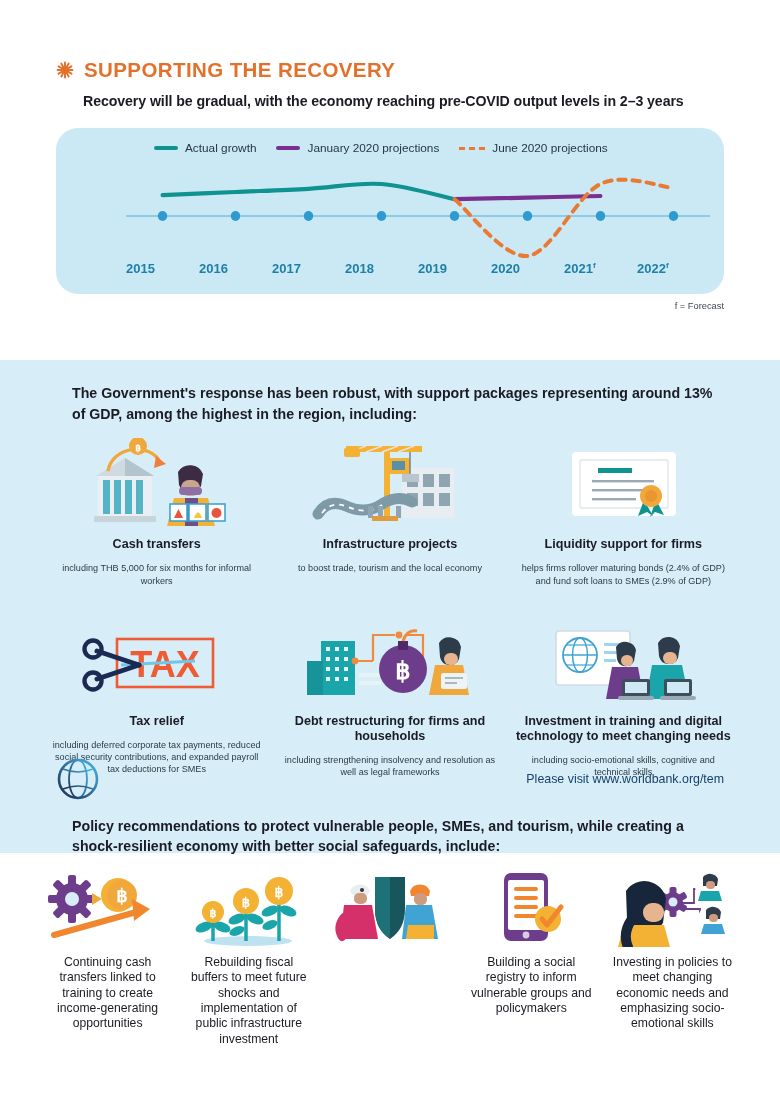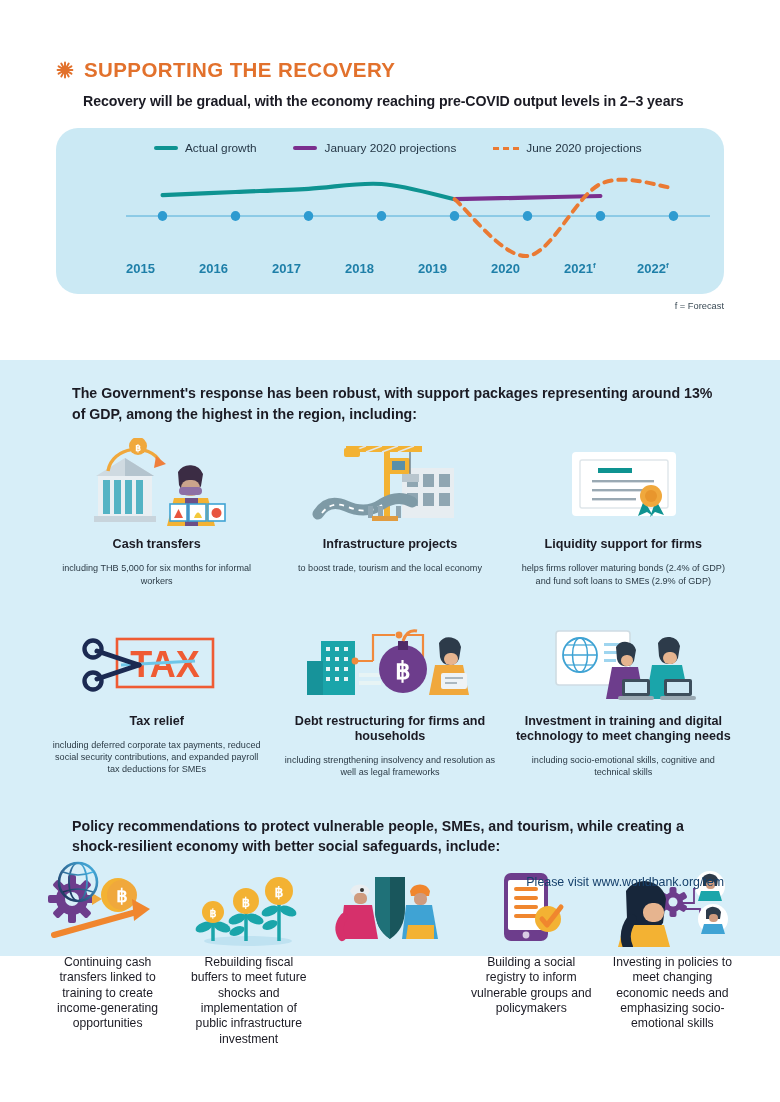--- a/index.html
+++ b/index.html
@@ -2,21 +2,21 @@
 <html><head>
 <meta charset="utf-8">
 <style>
   * { box-sizing: border-box; margin: 0; padding: 0; }
   html, body {
     width: 780px; height: 1102px;
     background: #ffffff;
     font-family: "Liberation Sans", sans-serif;
     overflow: hidden;
   }
-  .page { position: relative; width: 780px; height: 956px; background:#fff; }
+  .page { position: relative; width: 780px; height: 853px; background:#fff; }
 
   
   .header { padding: 58px 0 0 56px; }
   .title-row { display:flex; align-items:center; gap:10px; }
   .star-icon { width:18px; height:18px; flex:none; }
   .section-title {
     font-size: 20.5px; font-weight: 700; letter-spacing: .4px;
     color:#e2712c; font-family:"Liberation Sans", sans-serif;
   }
   .subtitle {
@@ -27,21 +27,21 @@
   
   .chart-card {
     position:relative;
     margin: 19px 56px 0 56px;
     height: 166px;
     background:#cbe9f4;
     border-radius: 22px;
   }
   .chart-legend {
     position:absolute; top:13px; left:98px;
-    display:flex; align-items:flex-end; gap:37px;
+    display:flex; align-items:flex-end; gap:20px;
     font-size:11.8px; color:#253746;
   }
   .legend-item { display:flex; align-items:center; gap:7px; white-space:nowrap; }
   .lg-swatch { width:24px; height:3.4px; border-radius:2px; flex:none; }
   .lg-swatch.dashed {
     height:0; border-top:3.4px dashed #ea7a33; width:26px; border-radius:0;
   }
   .y-axis {
     position:absolute; left:24px; top:8px;
     width:46px; height:146px;

